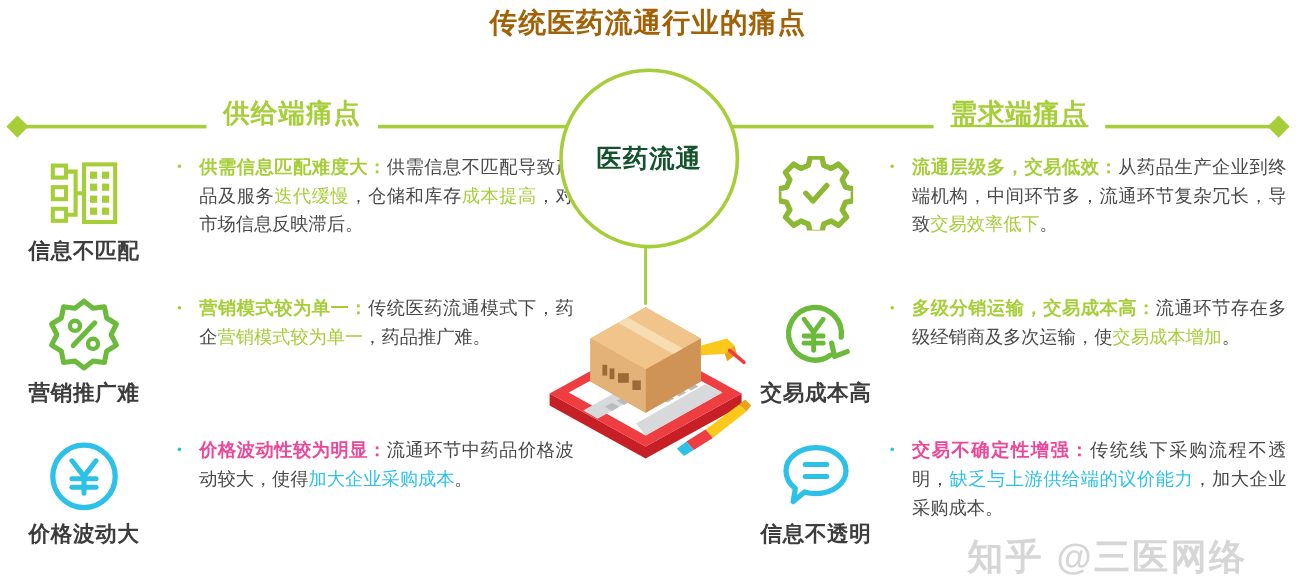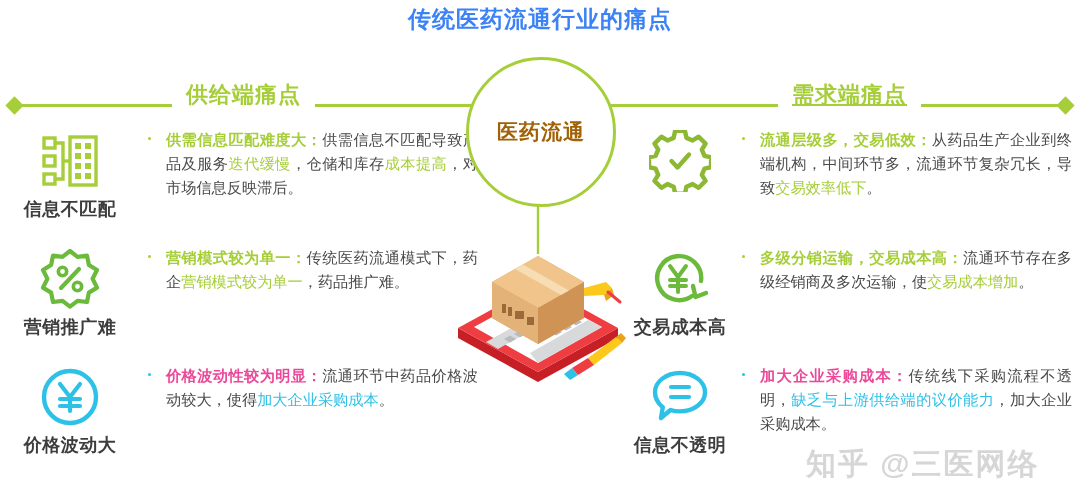--- a/index.html
+++ b/index.html
@@ -22,21 +22,21 @@
 
   
   .title {
     position: absolute;
     top: 4px;
     left: 0;
     width: 1080px;
     text-align: center;
     font-size: 23px;
     font-weight: bold;
-    color: #3b82f6;
+    color: #a16207;
     letter-spacing: 1px;
   }
 
   
   .axis-line {
     position: absolute;
     top: 104px;
     left: 12px;
     width: 1056px;
     height: 3px;
@@ -78,21 +78,21 @@
     border-radius: 50%;
     background: #ffffff;
     display: flex;
     align-items: center;
     justify-content: center;
     z-index: 5;
   }
   .center-circle-label {
     font-size: 21px;
     font-weight: bold;
-    color: #a16207;
+    color: #14532d;
     letter-spacing: 1px;
   }
 
   
   .col {
     position: absolute;
     top: 126px;
     width: 480px;
   }
   .col.left { left: 0px; }
@@ -343,21 +343,21 @@
               <line x1="22" y1="21" x2="40" y2="21"></line>
               <line x1="22" y1="31" x2="40" y2="31"></line>
             </g>
           </svg>
         </div>
         <div class="icon-label">信息不透明</div>
       </div>
       <div class="text-cell">
         <span class="bullet-dot cyan"></span>
         <div class="text-body">
-          <span class="lead cyan">加大企业采购成本：</span><span>传统线下采购流程不透明，</span><span class="hl cyan">缺乏与上游供给端的议价能力</span><span>，加大企业采购成本。</span>
+          <span class="lead cyan">交易不确定性增强：</span><span>传统线下采购流程不透明，</span><span class="hl cyan">缺乏与上游供给端的议价能力</span><span>，加大企业采购成本。</span>
         </div>
       </div>
     </div>
 
   </div>
 
   <div class="illustration">
     <svg width="200" height="210" viewBox="0 0 200 210">
 
       <line x1="100" y1="0" x2="100" y2="58" stroke="#a6ce39" stroke-width="2.4"></line>

